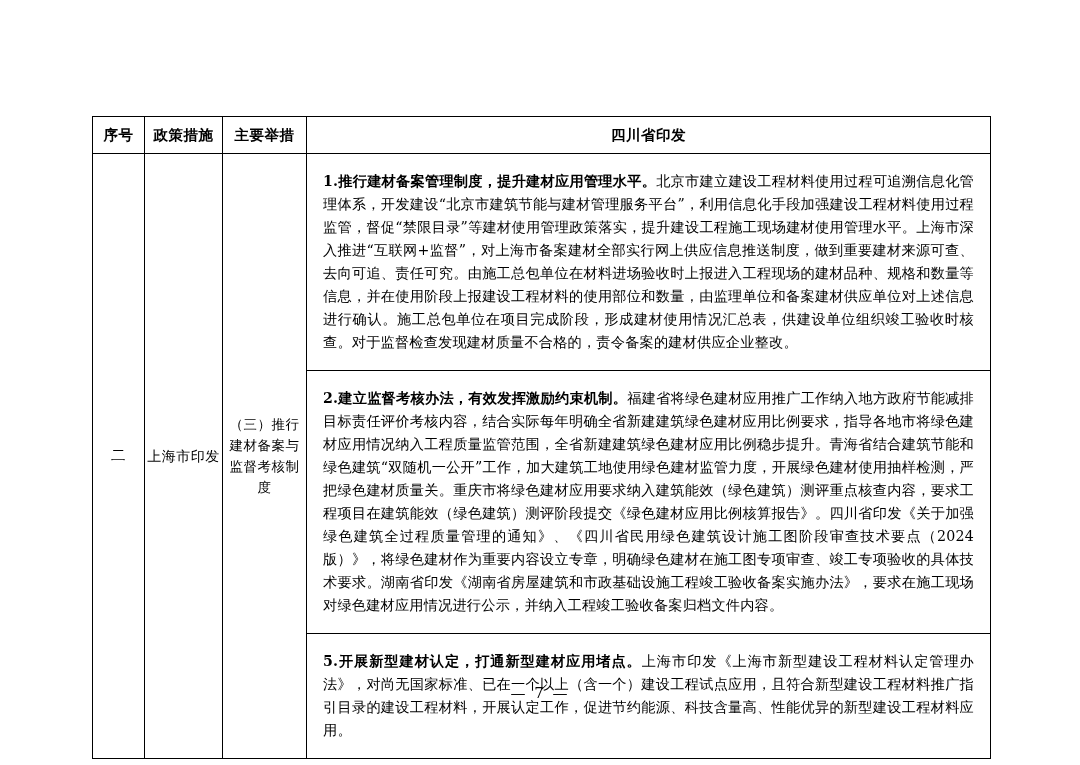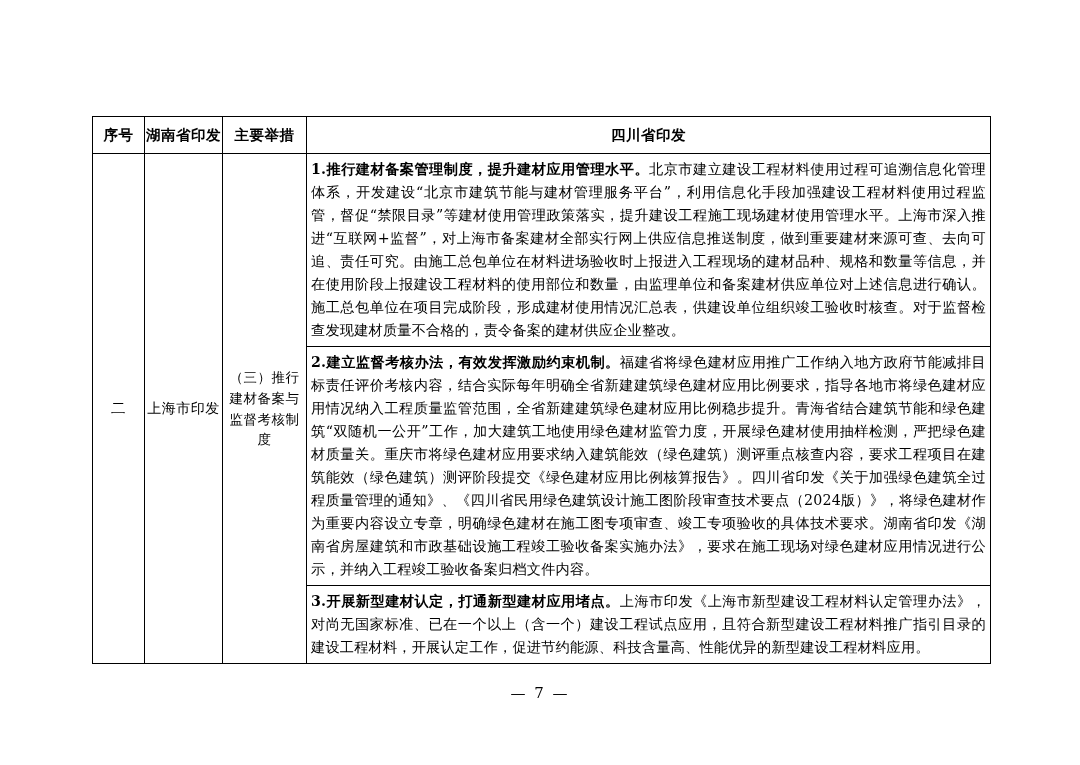--- a/index.html
+++ b/index.html
@@ -65,21 +65,21 @@
   }
   td.detail-cell {
     padding: 9px 10px 10px 10px;
     font-size: 14.2px;
     line-height: 1.62;
     text-align: justify;
     text-justify: inter-ideograph;
     letter-spacing: 0.2px;
   }
   .para {
-    margin: 4px;
+    margin: 16px;
     text-indent: 0;
   }
   .b { font-weight: bold; }
   .pagenum {
     position: absolute;
     left: 0;
     top: 684px;
     width: 1080px;
     text-align: center;
     font-size: 15px;
@@ -94,42 +94,42 @@
   <table class="doc-table">
     <colgroup>
       <col class="col-seq">
       <col class="col-policy">
       <col class="col-measure">
       <col class="col-detail">
     </colgroup>
     <thead>
       <tr>
         <th>序号</th>
-        <th>湖南省印发</th>
+        <th>政策措施</th>
         <th>主要举措</th>
         <th>四川省印发</th>
       </tr>
     </thead>
     <tbody>
       <tr>
         <td class="seq-cell" rowspan="3">二</td>
         <td class="policy-cell" rowspan="3">上海市印发</td>
         <td class="measure-cell" rowspan="3">（三）推行建材备案与监督考核制度</td>
         <td class="detail-cell">
           <p class="para"><span class="b">1.推行建材备案管理制度，提升建材应用管理水平。</span><span>北京市建立建设工程材料使用过程可追溯信息化管理体系，开发建设“北京市建筑节能与建材管理服务平台”，利用信息化手段加强建设工程材料使用过程监管，督促“禁限目录”等建材使用管理政策落实，提升建设工程施工现场建材使用管理水平。上海市深入推进“互联网+监督”，对上海市备案建材全部实行网上供应信息推送制度，做到重要建材来源可查、去向可追、责任可究。由施工总包单位在材料进场验收时上报进入工程现场的建材品种、规格和数量等信息，并在使用阶段上报建设工程材料的使用部位和数量，由监理单位和备案建材供应单位对上述信息进行确认。施工总包单位在项目完成阶段，形成建材使用情况汇总表，供建设单位组织竣工验收时核查。对于监督检查发现建材质量不合格的，责令备案的建材供应企业整改。</span></p>
         </td>
       </tr>
       <tr>
         <td class="detail-cell">
           <p class="para"><span class="b">2.建立监督考核办法，有效发挥激励约束机制。</span><span>福建省将绿色建材应用推广工作纳入地方政府节能减排目标责任评价考核内容，结合实际每年明确全省新建建筑绿色建材应用比例要求，指导各地市将绿色建材应用情况纳入工程质量监管范围，全省新建建筑绿色建材应用比例稳步提升。青海省结合建筑节能和绿色建筑“双随机一公开”工作，加大建筑工地使用绿色建材监管力度，开展绿色建材使用抽样检测，严把绿色建材质量关。重庆市将绿色建材应用要求纳入建筑能效（绿色建筑）测评重点核查内容，要求工程项目在建筑能效（绿色建筑）测评阶段提交《绿色建材应用比例核算报告》。四川省印发《关于加强绿色建筑全过程质量管理的通知》、《四川省民用绿色建筑设计施工图阶段审查技术要点（2024版）》，将绿色建材作为重要内容设立专章，明确绿色建材在施工图专项审查、竣工专项验收的具体技术要求。湖南省印发《湖南省房屋建筑和市政基础设施工程竣工验收备案实施办法》，要求在施工现场对绿色建材应用情况进行公示，并纳入工程竣工验收备案归档文件内容。</span></p>
         </td>
       </tr>
       <tr>
         <td class="detail-cell">
-          <p class="para"><span class="b">3.开展新型建材认定，打通新型建材应用堵点。</span><span>上海市印发《上海市新型建设工程材料认定管理办法》，对尚无国家标准、已在一个以上（含一个）建设工程试点应用，且符合新型建设工程材料推广指引目录的建设工程材料，开展认定工作，促进节约能源、科技含量高、性能优异的新型建设工程材料应用。</span></p>
+          <p class="para"><span class="b">5.开展新型建材认定，打通新型建材应用堵点。</span><span>上海市印发《上海市新型建设工程材料认定管理办法》，对尚无国家标准、已在一个以上（含一个）建设工程试点应用，且符合新型建设工程材料推广指引目录的建设工程材料，开展认定工作，促进节约能源、科技含量高、性能优异的新型建设工程材料应用。</span></p>
         </td>
       </tr>
     </tbody>
   </table>
 
   <div class="pagenum">— 7 —</div>
 
 </div>
 
 </body></html>

